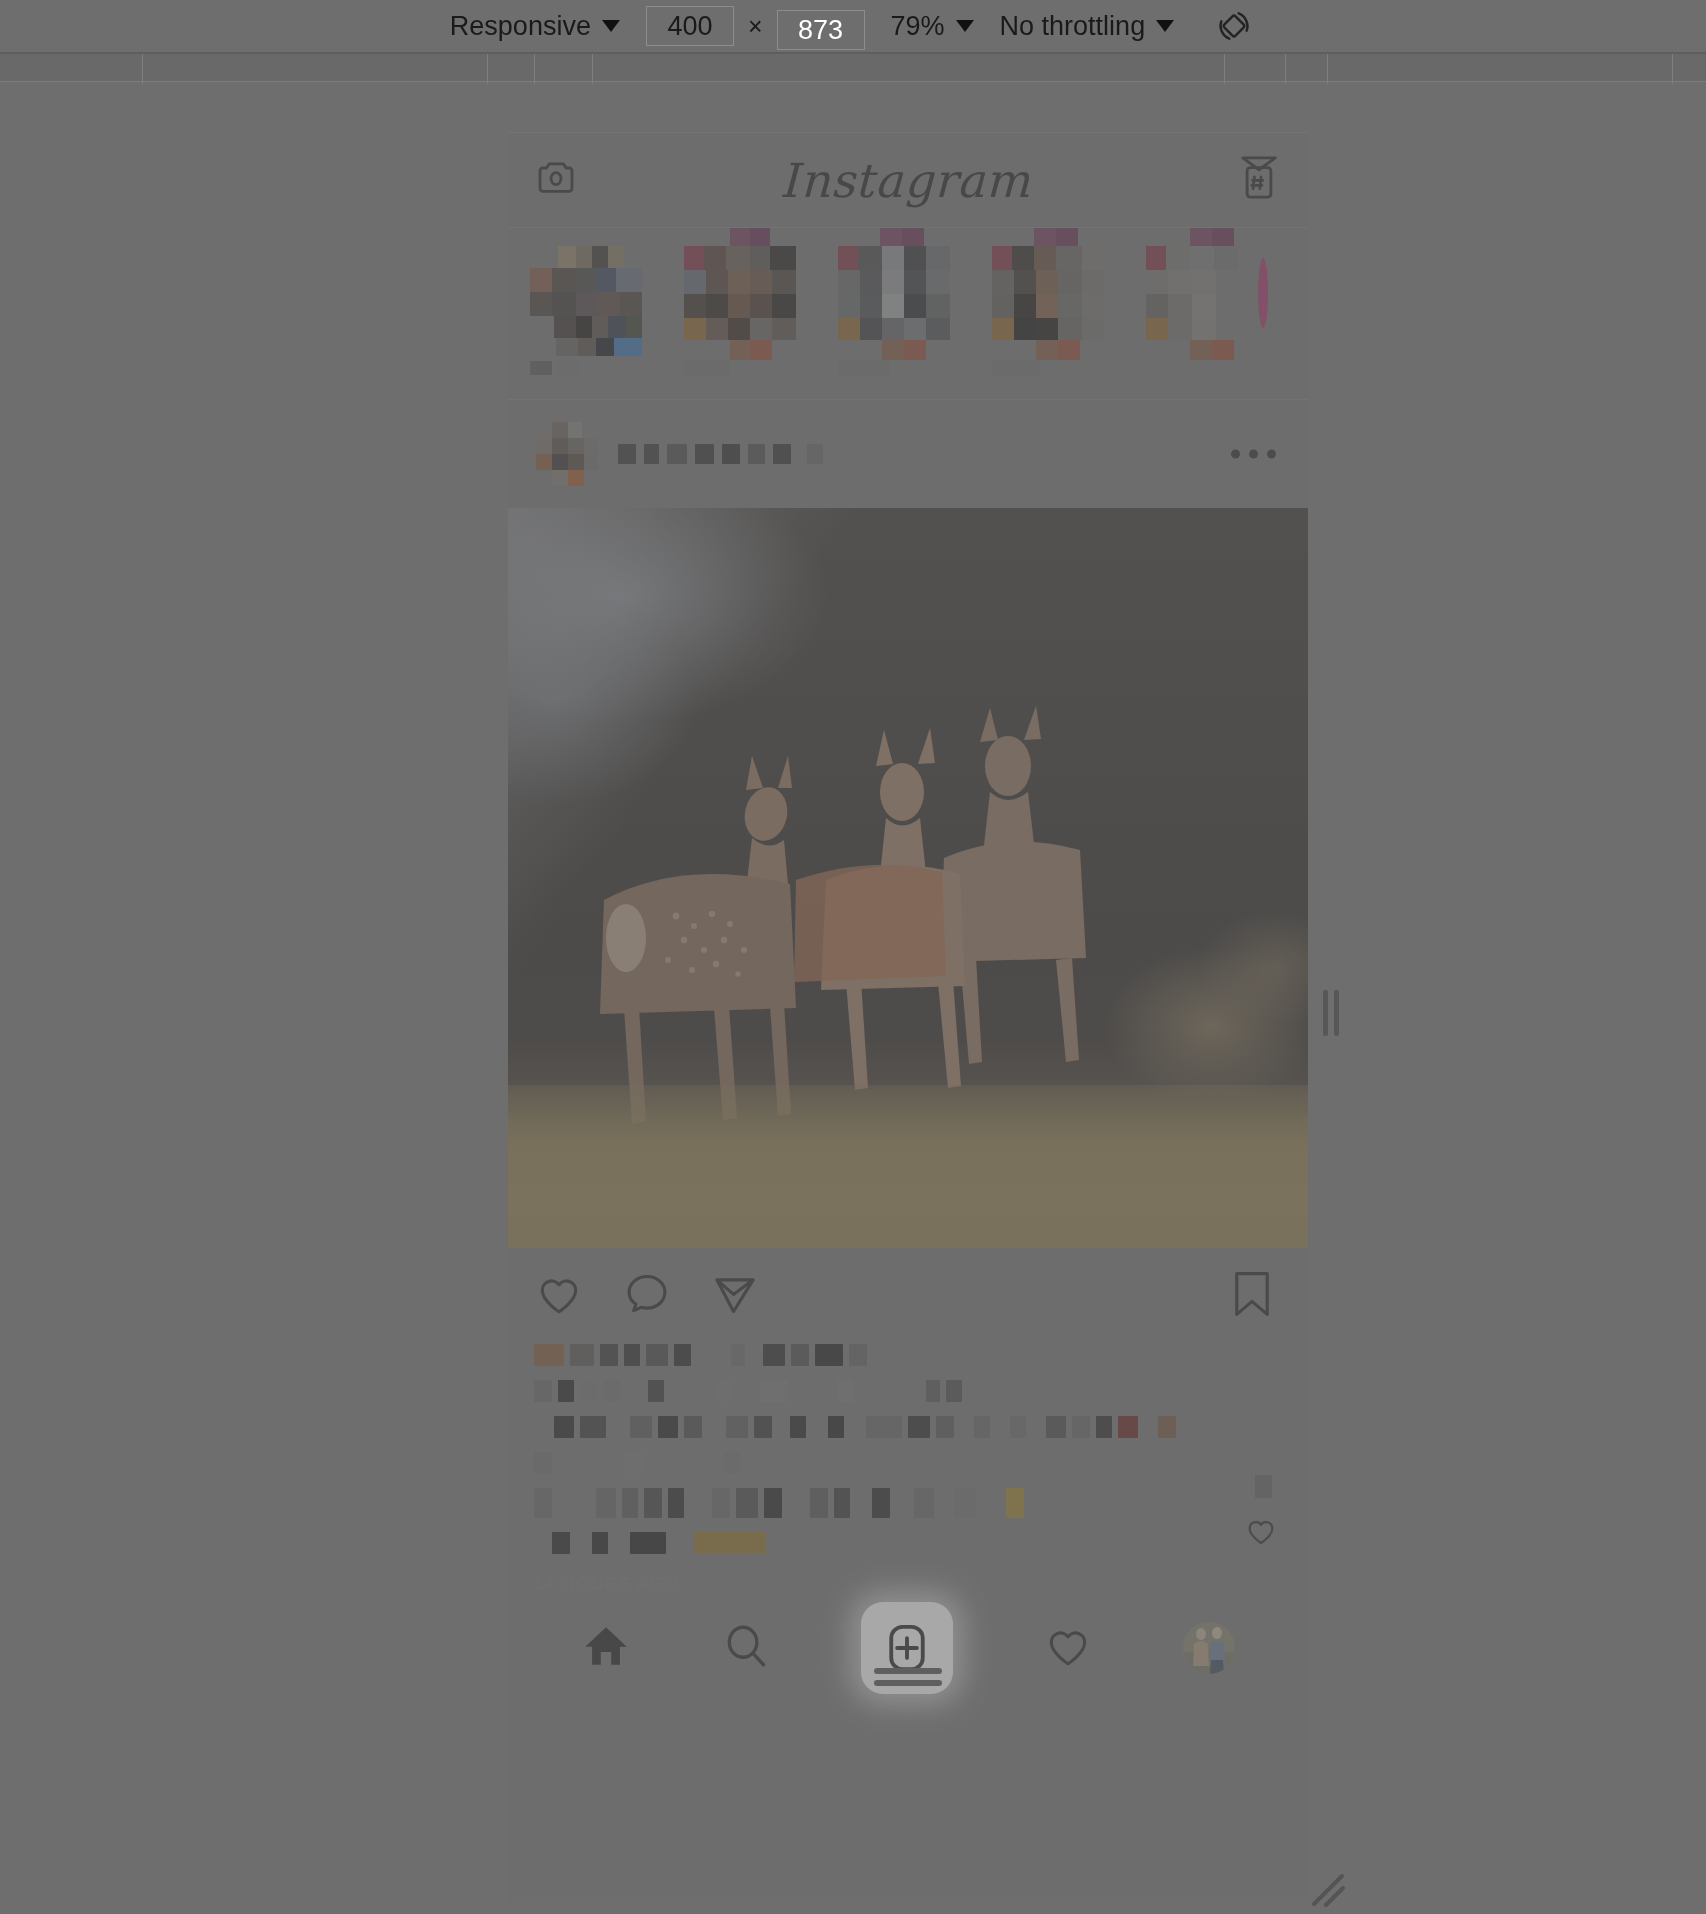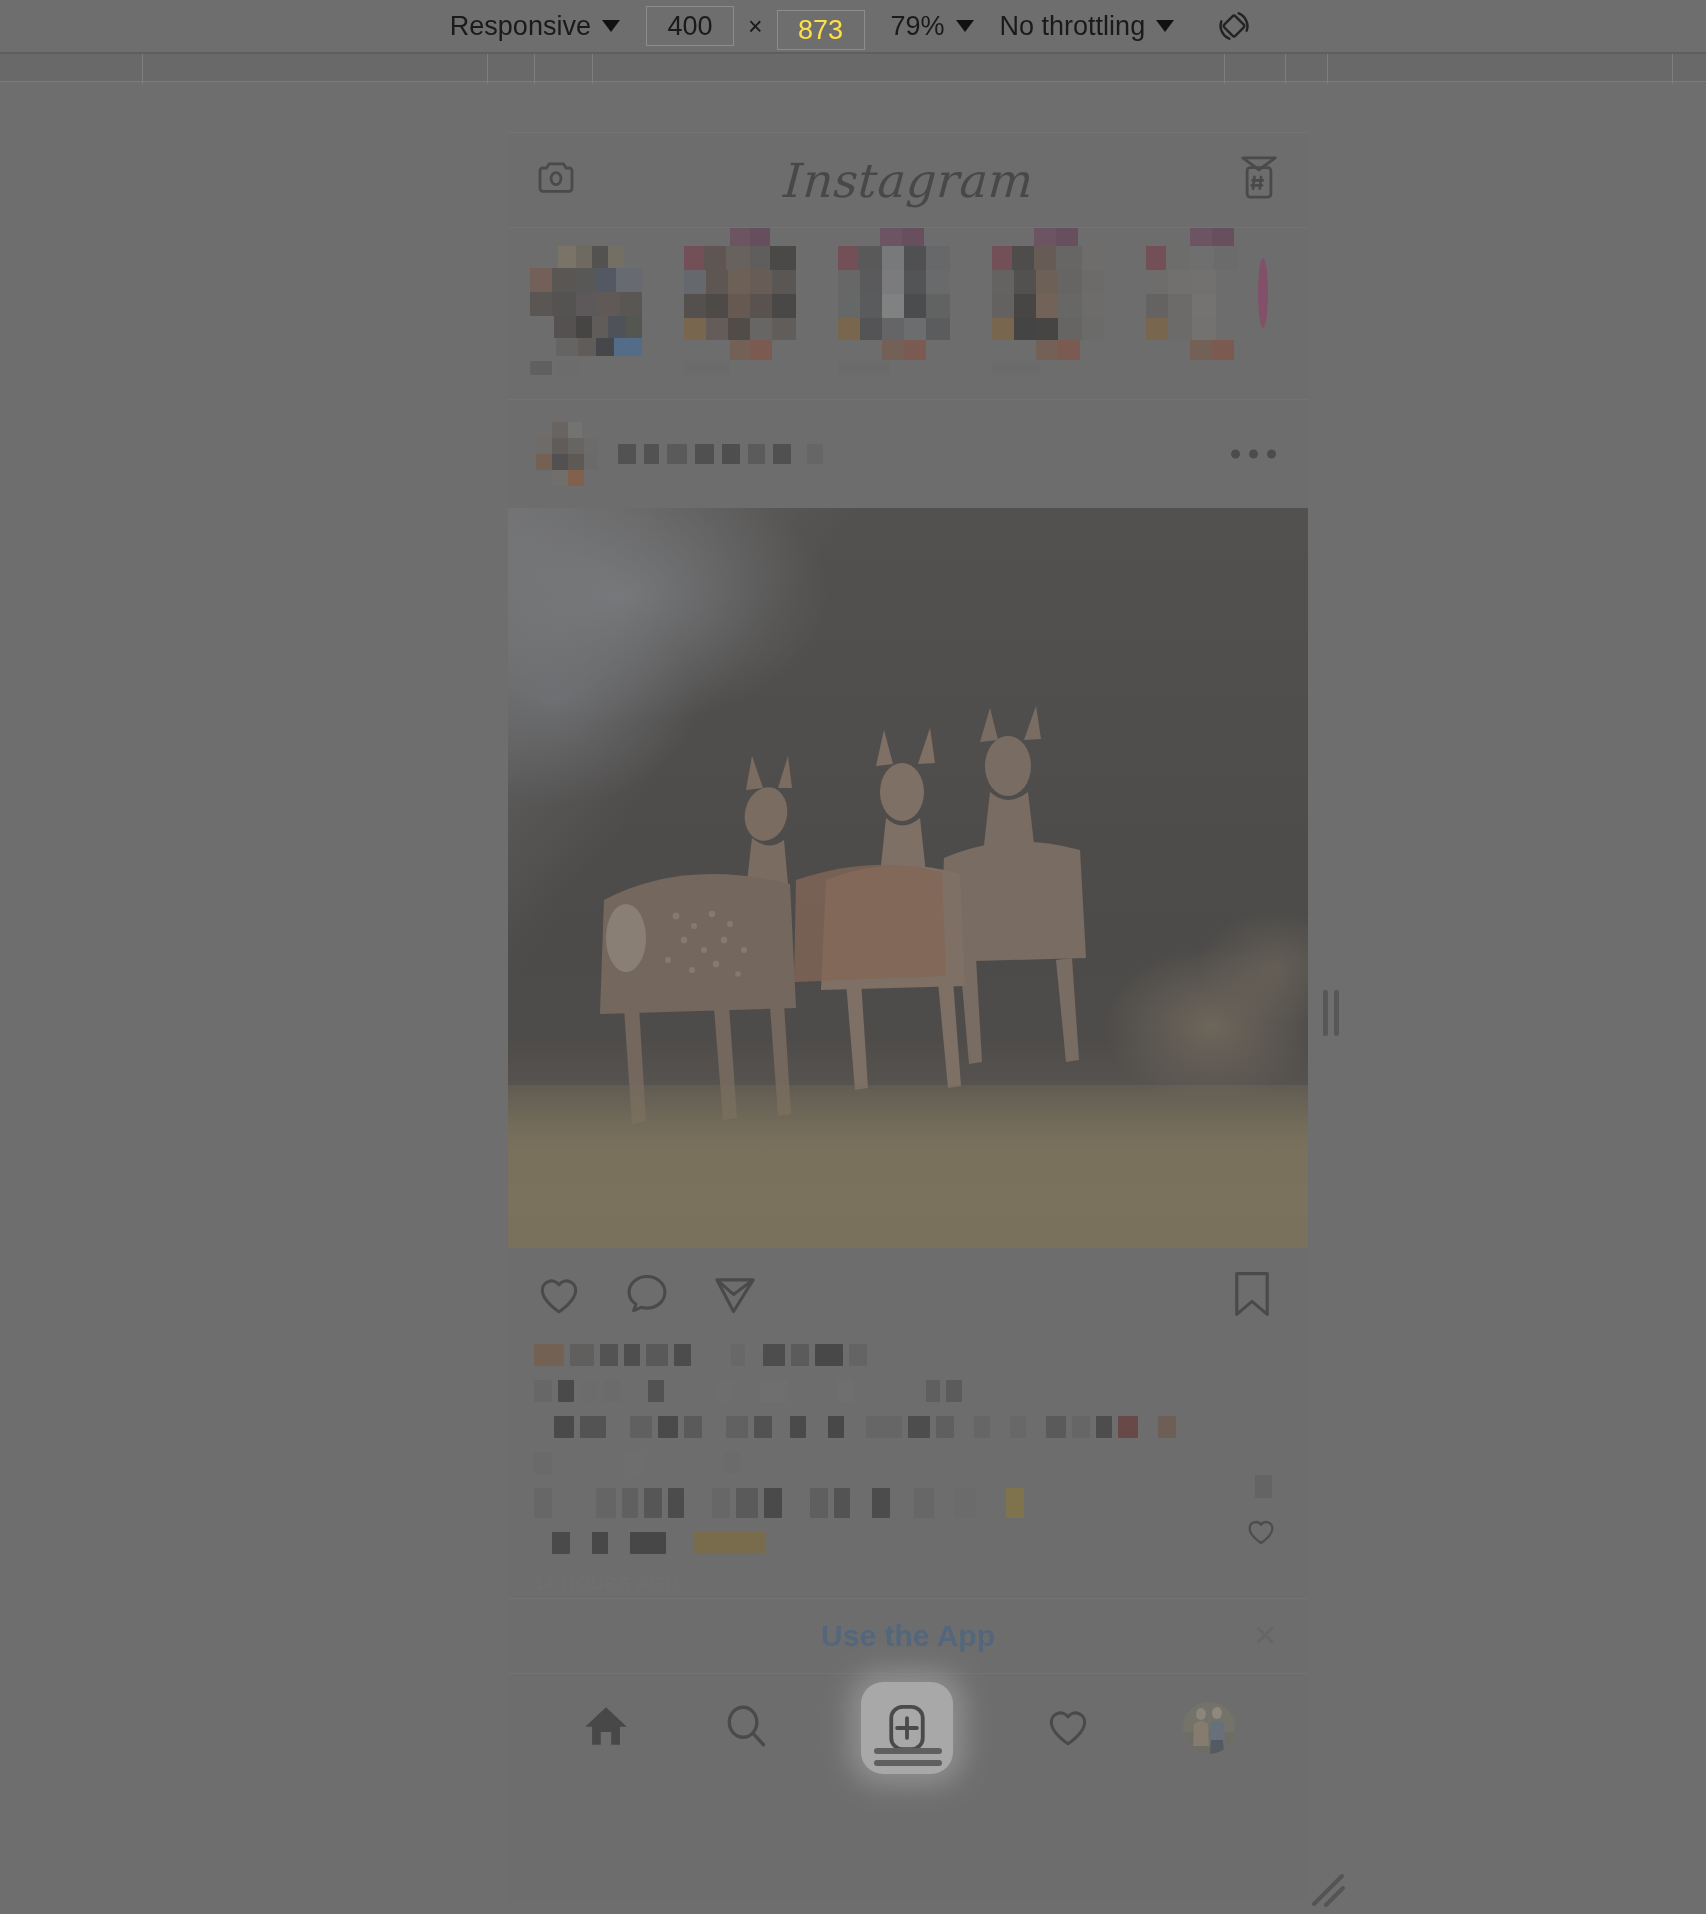--- a/index.html
+++ b/index.html
@@ -32,21 +32,21 @@
     display: inline-block;
   }
   .dim-field {
     width: 88px; height: 40px;
     border: 1px solid #8d8d8d;
     background: transparent;
     display: flex; align-items: center; justify-content: center;
     font-size: 27px; color: #1a1a1a;
     cursor: text;
   }
-  .dim-field.muted { color: #fde047; margin-top: 8px; }
+  .dim-field.muted { color: #ffffff; margin-top: 8px; }
   .dim-x { font-size: 25px; color: #1a1a1a; margin: 0 4px; }
   .rotate-btn {
     width: 44px; height: 44px; margin-left: 12px;
     display: flex; align-items: center; justify-content: center;
     cursor: pointer;
   }
 
   
   #ruler-strip {
     position: absolute; top: 52px; left: 0;
@@ -694,24 +694,20 @@
 
     <div id="comment-heart">
       <svg width="34" height="34" viewBox="0 0 24 24">
         <path d="M12 20.5s-8-5.1-8-10.2A4.4 4.4 0 0 1 12 7.6 4.4 4.4 0 0 1 20 10.3c0 5.1-8 10.2-8 10.2z" fill="none" stroke="#1c1c1c" stroke-width="1.6" stroke-linejoin="round"></path>
       </svg>
     </div>
   </div>
 
   <div id="timestamp">14 HOURS AGO</div>
 
-  <div id="app-banner">
-    <span id="app-banner-label">Use the App</span>
-    <span id="app-banner-close">✕</span>
-  </div>
 
   <div id="bottom-nav">
     <div>
       <svg width="50" height="50" viewBox="0 0 24 24">
         <path d="M12 3 22 12.4h-3.3V21h-4.2v-6.1h-5V21H5.3v-8.6H2z" fill="#111"></path>
       </svg>
     </div>
     <div>
       <svg width="50" height="50" viewBox="0 0 24 24">
         <g fill="none" stroke="#141414" stroke-width="1.6" stroke-linecap="round">

